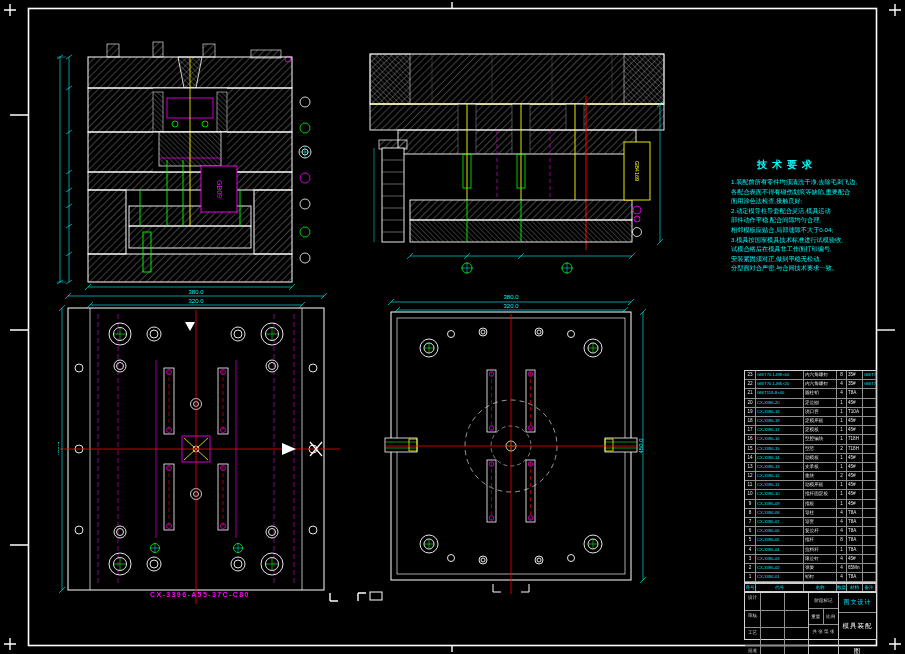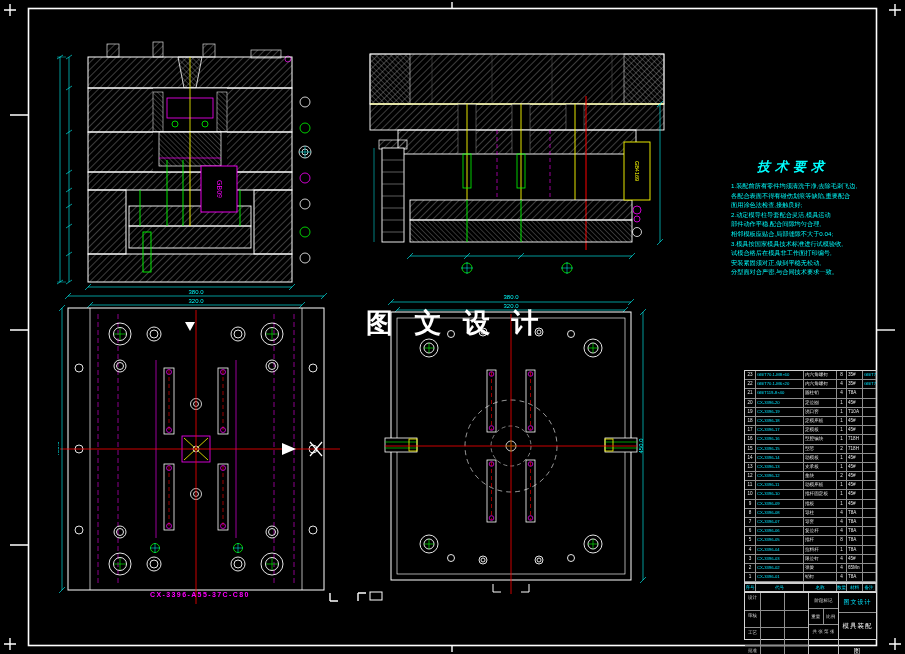--- a/index.html
+++ b/index.html
@@ -4,21 +4,21 @@
 <style>
   html,body{margin:0;padding:0;background:#000;}
   #canvas{position:relative;width:905px;height:654px;background:#000;overflow:hidden;
           font-family:"Liberation Sans", sans-serif;}
   .view{position:absolute;}
   #watermark{position:absolute;left:366px;top:305px;color:#ffffff;font-size:27px;
              font-weight:bold;letter-spacing:7px;white-space:nowrap;}
   #drawing-code{position:absolute;left:150px;top:591px;color:#ff00ff;font-size:7px;
                 letter-spacing:1.4px;font-weight:bold;white-space:nowrap;}
   #techblock{position:absolute;left:731px;top:158px;width:146px;overflow:hidden;}
-  .tech-title{color:#00ffff;font-size:13px;letter-spacing:5px;margin:0 8px 5px 26px;font-weight:bold;font-style:italic;}
+  .tech-title{color:#00ffff;font-size:10px;letter-spacing:5px;margin:0 8px 5px 26px;font-weight:bold;}
   .tech-line{color:#00ffff;font-size:6.2px;line-height:9.6px;white-space:nowrap;}
   #bom{position:absolute;left:744px;top:370px;width:133px;border:1px solid #cfcfcf;box-sizing:border-box;}
   .bom-row{display:grid;grid-template-columns:11px 48px 33px 10px 16px 13px;height:9.2px;
            border-bottom:0.5px solid #8f8f8f;box-sizing:border-box;}
   .bom-cell{border-right:0.5px solid #8f8f8f;overflow:hidden;white-space:nowrap;
             font-size:4.6px;line-height:8.6px;color:#e8e8e8;padding-left:1px;box-sizing:border-box;}
   .bom-cell.c-no,.bom-cell.c-qty{text-align:center;padding-left:0;}
   .bom-cell.c-code{color:#00e5ff;font-size:4.2px;}
   .bom-cell.c-rem{color:#00e5ff;font-size:4.2px;border-right:none;}
   #bom-header{position:absolute;left:744px;top:583px;width:133px;height:9px;
@@ -413,21 +413,20 @@
       <line x1="260" y1="20" x2="260" y2="288" stroke="#00ffff" stroke-width="0.6"></line>
       <path d="M257,23 l6,-6 M257,291 l6,-6" stroke="#00ffff" stroke-width="0.6"></path>
       <text transform="rotate(-90,262,154)" x="262" y="152" fill="#00ffff" font-size="6" text-anchor="middle">450.0</text>
     </g>
     <g stroke="#ffffff" stroke-width="1" fill="none">
       <path d="M110,292 v8 h8"></path>
       <path d="M146,292 v8 h-8"></path>
     </g>
   </svg>
 
-  <div id="watermark">图 文 设 计</div>
 
   <div id="techblock">
     <div class="tech-title">技术要求</div>
     <div class="tech-lines">
 
         <div class="tech-line">1.装配前所有零件均须清洗干净,去除毛刺飞边,</div>
 
         <div class="tech-line">各配合表面不得有碰伤划痕等缺陷,重要配合</div>
 
         <div class="tech-line">面用涂色法检查,接触良好;</div>

